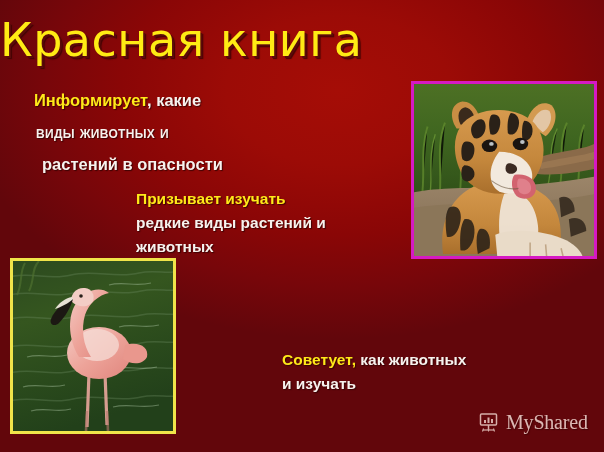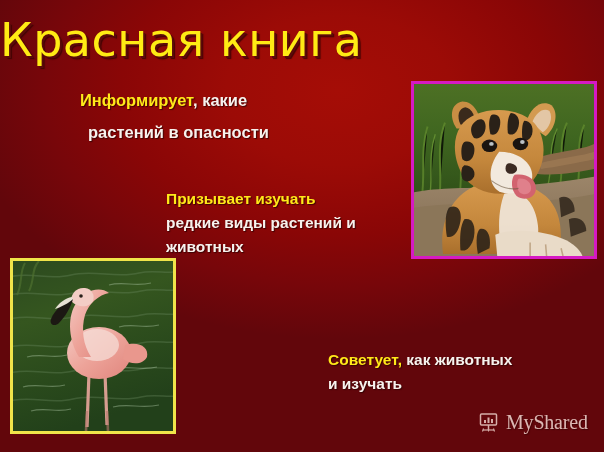--- a/index.html
+++ b/index.html
@@ -50,38 +50,37 @@
   
   .block {
     position: absolute;
     font-weight: bold;
     color: #f7f2ee;
     text-shadow: 1px 1px 1px rgba(45, 3, 3, 0.8);
   }
   .block .ln {
     display: block;
     white-space: nowrap;
-    margin-left: 46px;
   }
   .hl {
     color: #ffe919;
   }
 
   #block-inform {
     left: 28px;
     top: 84px;
     font-size: 16.5px;
     line-height: 32px;
   }
   #block-inform .ln.l1 { padding-left: 6px; }
   #block-inform .ln.l2 { padding-left: 8px; font-variant: small-caps; letter-spacing: 0.3px;}
   #block-inform .ln.l3 { padding-left: 14px; }
 
   #block-study {
-    left: 120px;
+    left: 136px;
     top: 187px;
     font-size: 15.5px;
     line-height: 24px;
   }
 
   #block-warn {
     left: 198px;
     top: 268px;
     font-size: 15.5px;
     line-height: 24px;
@@ -152,20 +151,21 @@
 </style>
 </head>
 <body>
 
 <div id="slide">
 
   <div id="title">Красная книга</div>
 
   <div class="block" id="block-inform">
     <span class="ln l1"><span class="hl">Информирует</span><span>, какие</span></span>
+    <span class="ln l2">виды животных и</span>
     <span class="ln l3">растений в опасности</span>
   </div>
 
   <div class="block" id="block-study">
     <span class="ln"><span class="hl">Призывает изучать</span><span></span></span>
     <span class="ln">редкие виды растений и</span>
     <span class="ln">животных</span>
   </div>
 
 

